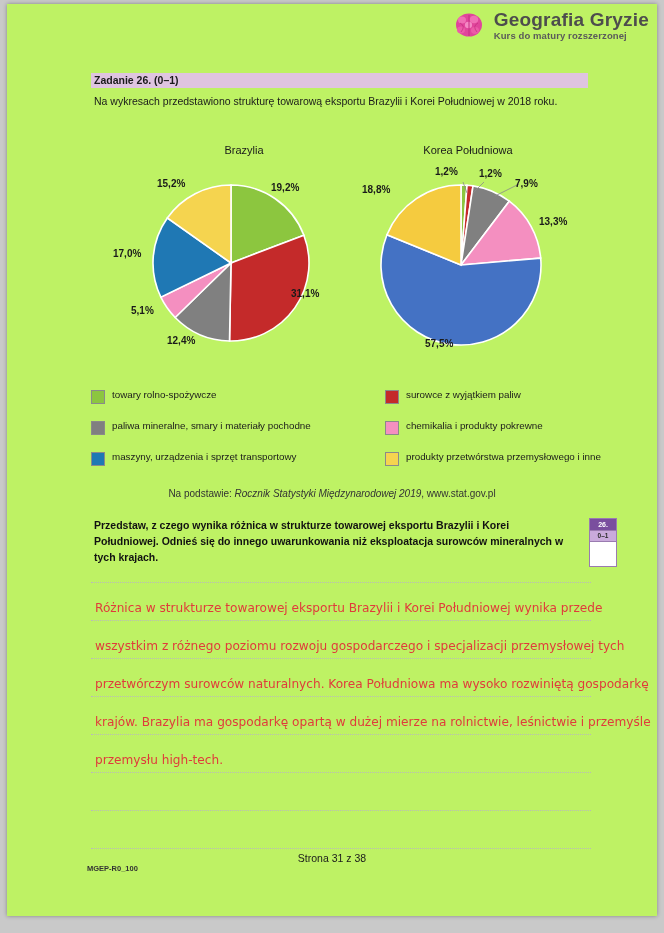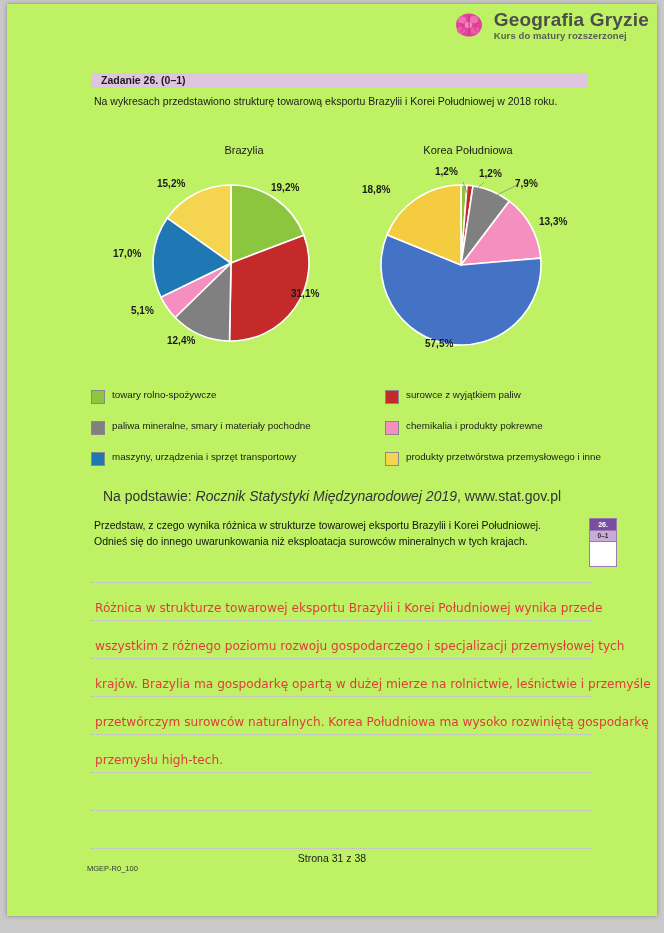--- a/index.html
+++ b/index.html
@@ -37,21 +37,21 @@
   }
 
   
   .task-band {
     position: absolute; left: 84px; top: 69px;
     width: 497px; height: 15px;
     background: #dfc4e0;
   }
   .task-band span {
     font-size: 10.5px; font-weight: bold; color: #1a1a1a;
-    padding-left: 10px; line-height: 15px; display: block;
+    padding-left: 3px; line-height: 15px; display: block;
   }
   .intro {
     position: absolute; left: 87px; top: 90px; width: 500px;
     font-size: 10.5px; color: #1a1a1a; line-height: 1.45;
   }
 
   
   .charts { position: absolute; left: 84px; top: 140px; width: 500px; height: 230px; }
   .chart { position: absolute; top: 0; width: 250px; text-align: center; }
   .chart.left  { left: 28px; }
@@ -73,28 +73,28 @@
   .legend-item { display: flex; align-items: flex-start; gap: 7px; }
   .swatch {
     width: 12px; height: 12px; flex: 0 0 12px; margin-top: 1px;
     border: 1px solid #8a8a8a;
   }
   .legend-label { font-size: 9.8px; color: #1a1a1a; line-height: 1.25; }
 
   
   .source {
     position: absolute; left: 0; top: 484px; width: 650px;
-    text-align: center; font-size: 14px; color: #333;
+    text-align: center; font-size: 10px; color: #333;
   }
   .source i { font-style: italic; }
 
   
   .question {
     position: absolute; left: 87px; top: 514px; width: 480px;
-    font-size: 10.5px; font-weight: normal; color: #111; line-height: 1.5;
+    font-size: 10.5px; font-weight: bold; color: #111; line-height: 1.5;
   }
 
   
   .scorebox {
     position: absolute; left: 582px; top: 514px;
     width: 26px; border: 1px solid #9a7bb0;
   }
   .score-no {
     background: #7a4e9e; color: #fff; font-size: 7px; font-weight: bold;
     text-align: center; height: 11px; line-height: 11px;
@@ -121,21 +121,21 @@
     font-size: 12.5px; color: #e03b3b;
     font-family: "DejaVu Sans", sans-serif;
     white-space: nowrap;
     transform: scaleX(.97);
     transform-origin: left bottom;
   }
 
   
   .foot-code {
     position: absolute; left: 80px; top: 860px;
-    font-size: 7.5px; font-weight: normal; color: #333;
+    font-size: 7.5px; font-weight: bold; color: #333;
   }
   .foot-page {
     position: absolute; left: 0; top: 848px; width: 650px;
     text-align: center; font-size: 10.5px; color: #1a1a1a;
   }
 </style>
 </head>
 <body>
 
 <div class="page">
@@ -254,24 +254,24 @@
   </div>
 
   <div class="answer">
     <div class="ansline first">
         <span class="anstext">Różnica w strukturze towarowej eksportu Brazylii i Korei Południowej wynika przede</span>
       </div>
     <div class="ansline">
         <span class="anstext">wszystkim z różnego poziomu rozwoju gospodarczego i specjalizacji przemysłowej tych</span>
       </div>
     <div class="ansline">
+        <span class="anstext">przetwórczym surowców naturalnych. Korea Południowa ma wysoko rozwiniętą gospodarkę</span>
+      </div>
+    <div class="ansline">
         <span class="anstext">krajów. Brazylia ma gospodarkę opartą w dużej mierze na rolnictwie, leśnictwie i przemyśle</span>
-      </div>
-    <div class="ansline">
-        <span class="anstext">przetwórczym surowców naturalnych. Korea Południowa ma wysoko rozwiniętą gospodarkę</span>
       </div>
     <div class="ansline">
         <span class="anstext">przemysłu high-tech.</span>
       </div>
     <div class="ansline">
         <span class="anstext"></span>
       </div>
     <div class="ansline">
         <span class="anstext"></span>
       </div>

